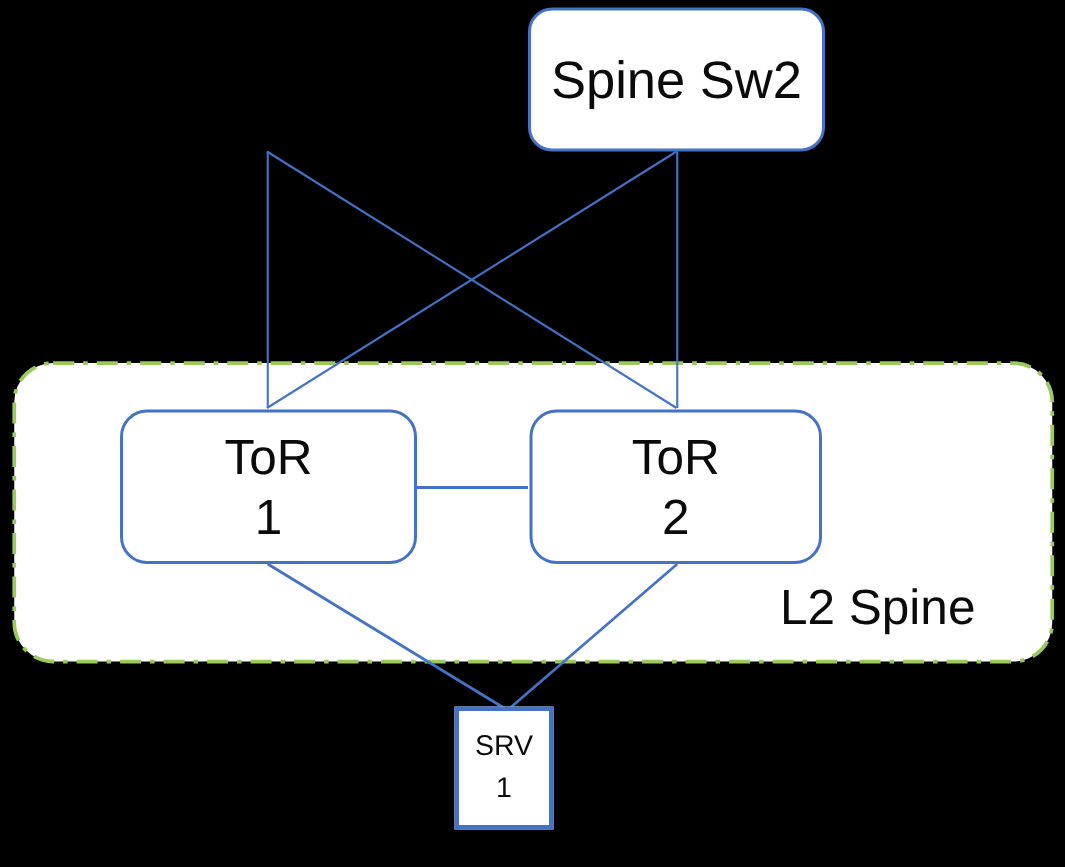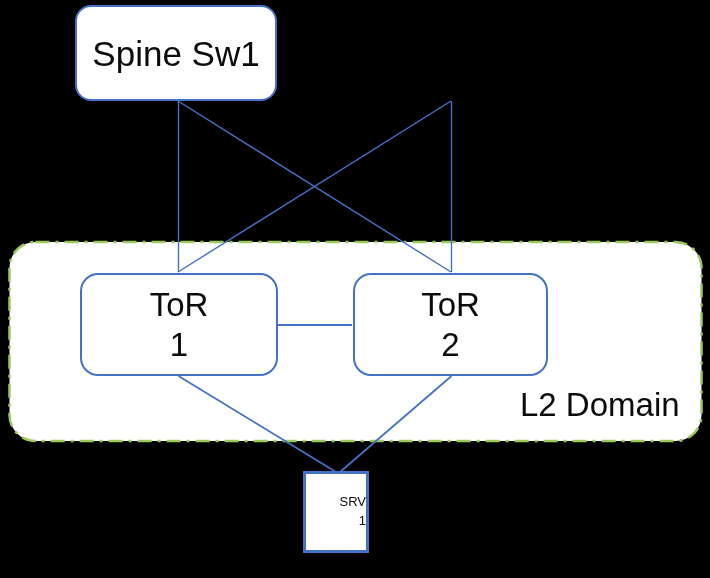--- a/index.html
+++ b/index.html
@@ -48,23 +48,22 @@
     font-size: 33px;
     line-height: 1.2;
   }
   #tor1 { left: 80px; top: 273px; }
   #tor2 { left: 353px; top: 273px; width: 195px; }
   .srv {
     width: 66px;
     height: 82px;
     border-width: 3px;
     border-radius: 0;
-    font-size: 13px;
+    font-size: 19px;
     line-height: 1.45;
-    align-items: flex-end;
   }
   #srv1 { left: 303px; top: 471px; }
   .l2-label {
     position: absolute;
     left: 520px;
     top: 386px;
     width: 180px;
     font-size: 33px;
     color: #0b0b0b;
     text-align: left;
@@ -82,24 +81,24 @@
 
     <line x1="178.5" y1="101" x2="178.5" y2="272" stroke-width="1.4" stroke="#4472c4"></line>
     <line x1="178" y1="101" x2="451" y2="272" stroke-width="1.4" stroke="#4472c4"></line>
     <line x1="451.5" y1="101" x2="451.5" y2="272" stroke-width="1.4" stroke="#4472c4"></line>
     <line x1="451" y1="101" x2="178" y2="272" stroke-width="1.4" stroke="#4472c4"></line>
     <line x1="278" y1="325" x2="352" y2="325" stroke-width="2" stroke="#4472c4"></line>
     <line x1="178.5" y1="376" x2="336" y2="472" stroke-width="1.8" stroke="#4472c4"></line>
     <line x1="451.5" y1="376" x2="340" y2="472" stroke-width="1.8" stroke="#4472c4"></line>
   </svg>
 
-  <div class="l2-label">L2 Domain</div>
+  <div class="l2-label">L2 Spine</div>
 
-  <div class="node spine" id="spine1">
-    <span>Spine Sw1</span>
+  <div class="node spine" id="spine2">
+    <span>Spine Sw2</span>
   </div>
 
   <div class="node tor" id="tor1">
     <span>ToR</span>
     <span>1</span>
   </div>
   <div class="node tor" id="tor2">
     <span>ToR</span>
     <span>2</span>
   </div>

